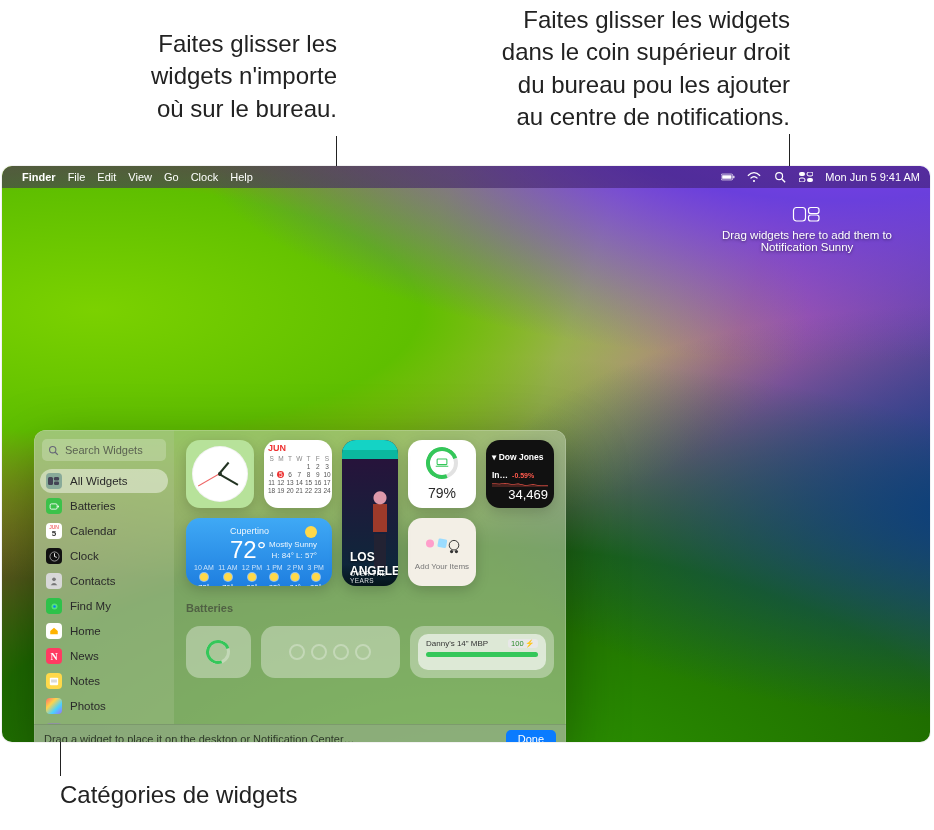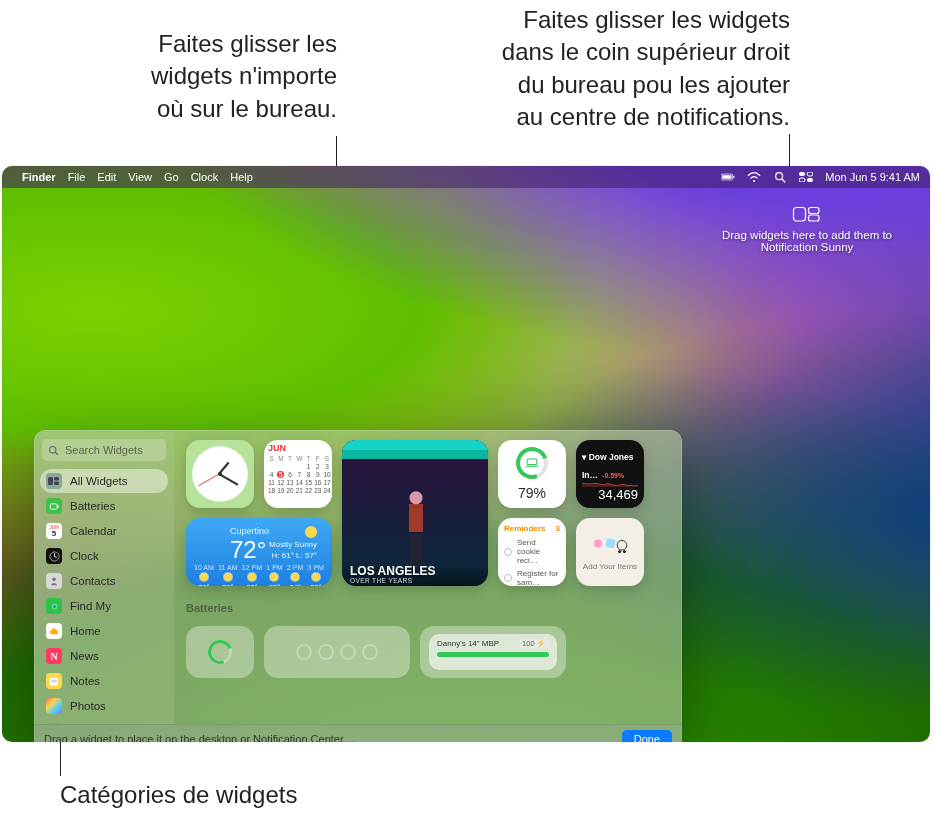--- a/index.html
+++ b/index.html
@@ -45,21 +45,21 @@
     
     .nc-hint { position: absolute; top: 40px; right: 18px; width: 210px; text-align: center; color: #fff; font-size: 11.5px; text-shadow: 0 1px 3px rgba(0,0,0,.5); }
     .nc-hint .glyph { display:block; margin: 0 auto 5px; width: 30px; height: 18px; }
     .nc-hint .glyph svg { stroke:#fff; }
 
     
     .gallery {
       position: absolute;
       left: 32px;
       top: 264px;
-      width: 648px;
+      width: 532px;
       height: 322px;
       background: rgba(180,200,160,.62);
       backdrop-filter: blur(0);
       border-radius: 12px;
       box-shadow: 0 20px 60px rgba(0,0,0,.35), inset 0 0 0 .5px rgba(255,255,255,.35);
       overflow: hidden;
       color: #2a2a2a;
       display: grid;
       grid-template-columns: 140px 1fr;
       grid-template-rows: 1fr 28px;
@@ -446,21 +446,21 @@
             <div class="tile weather" style="width:146px; height:68px;">
               <div>
                 <div class="top">
                   <div>
                     <div class="loc">Cupertino</div>
                     <div class="temp">72°</div>
                   </div>
                   <div style="display:flex;flex-direction:column;align-items:flex-end;gap:2px;">
                     <span style="width:12px;height:12px;border-radius:50%;background:#ffd94a;display:inline-block;"></span>
                     <span class="cond">Mostly Sunny</span>
-                    <span class="cond">H: 61°  L: 57°</span>
+                    <span class="cond">H: 84°  L: 57°</span>
                   </div>
                 </div>
               </div>
               <div class="hourly">
                 <div class="hv">
                     <span class="t">10 AM</span>
                     <span class="sun"></span>
                     <span>72°</span>
                   </div>
                 <div class="hv">
@@ -512,35 +512,20 @@
               <div class="tile sm stocks">
                 <div><span class="sym">▾ <span>Dow Jones In…</span></span><span class="delta">-0.59%</span></div>
                 <svg viewBox="0 0 60 20" preserveAspectRatio="none">
                     <polyline points="0,6 8,8 14,5 22,10 28,7 36,14 44,10 52,15 60,13" fill="none" stroke="#ff5a4d" stroke-width="1.4"></polyline>
                     <polygon points="0,6 8,8 14,5 22,10 28,7 36,14 44,10 52,15 60,13 60,20 0,20" fill="rgba(255,90,77,.22)"></polygon>
                   </svg>
                 <div class="val">34,469</div>
               </div>
             </div>
             <div class="row" style="gap:10px;">
-              <div class="tile sm remind">
-                <div class="hd">
-                    <span>Reminders</span>
-                    <span>3</span>
-                  </div>
-                <div class="item">
-                    <span class="c"></span>
-                    <span>Send cookie reci…</span>
-                  </div>
-                <div class="item">
-                    <span class="c"></span>
-                    <span>Register for sam…</span>
-                  </div>
-
-              </div>
               <div class="tile sm addw">
                 <svg viewBox="0 0 50 26">
                   <circle cx="10" cy="10" r="5" fill="#ff9ecb"></circle>
                   <rect x="20" y="4" width="11" height="11" rx="2" fill="#9bdcff" transform="rotate(10 25 9)"></rect>
                   <circle cx="40" cy="12" r="6" fill="none" stroke="#333" stroke-width="1.2"></circle>
                   <circle cx="37" cy="20" r="2" fill="#333"></circle>
                     <circle cx="43" cy="20" r="2" fill="#333"></circle>
                 </svg>
                 <span class="lab">Add Your Items</span>
               </div>

